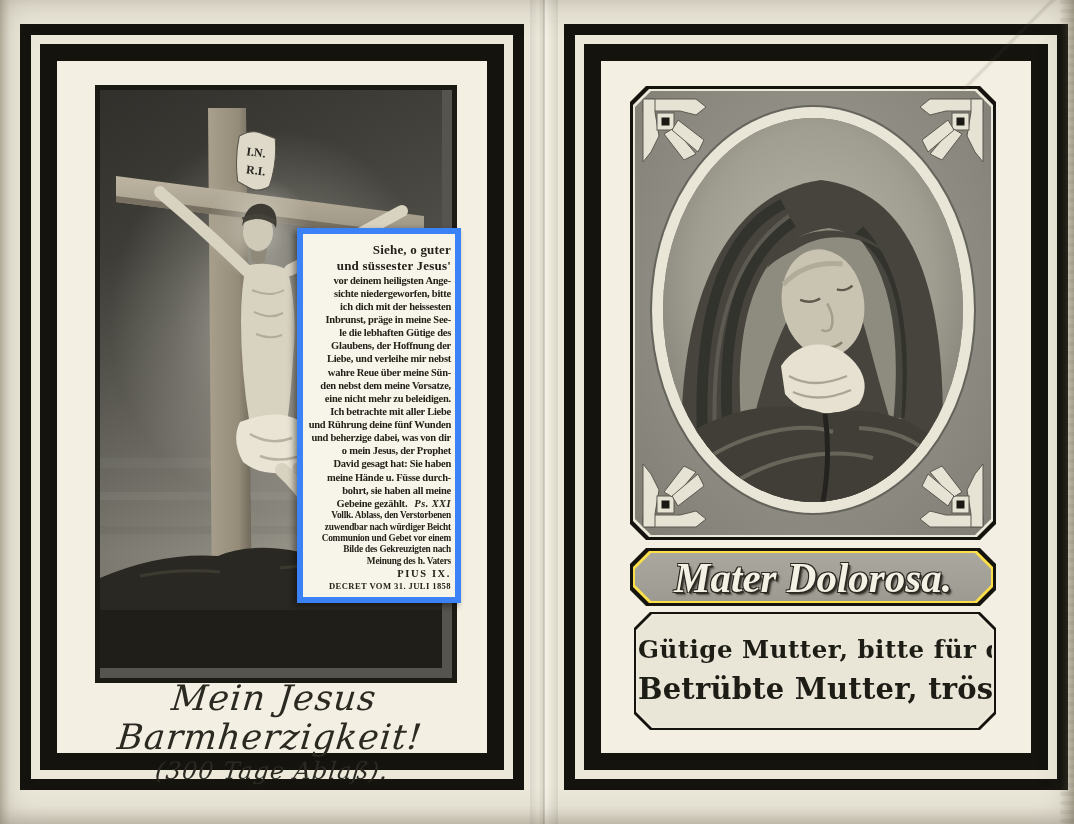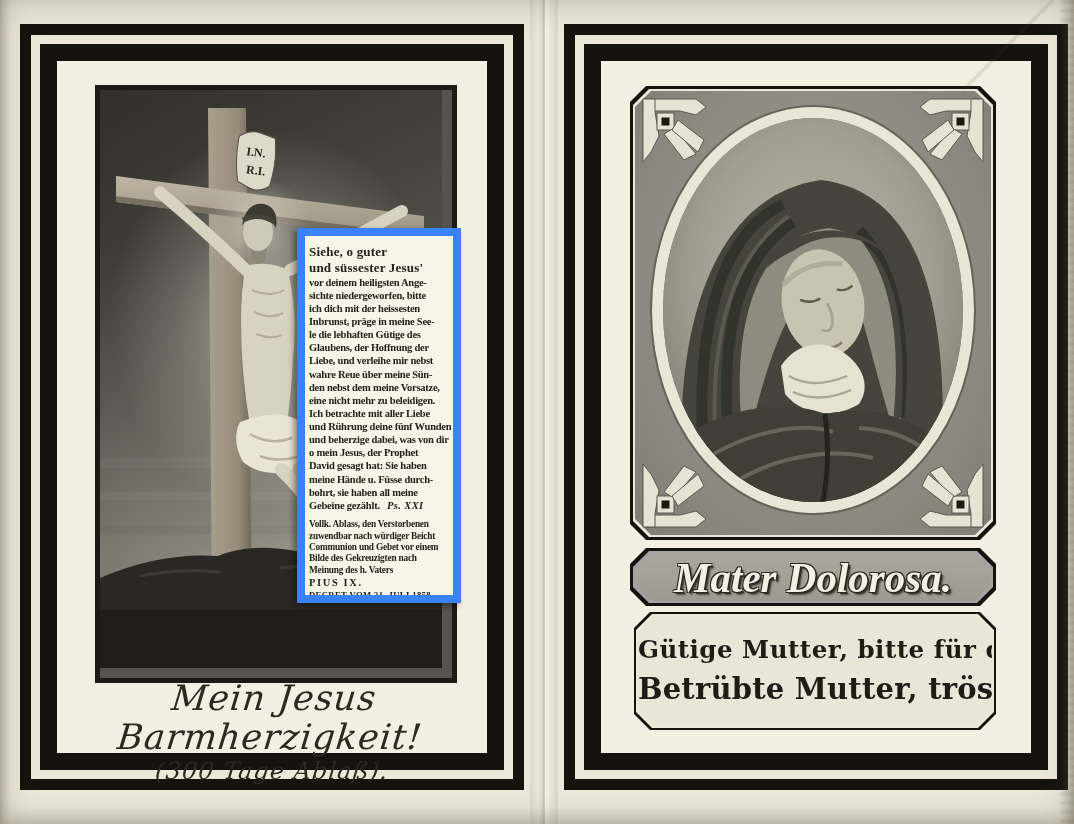--- a/index.html
+++ b/index.html
@@ -25,28 +25,28 @@
   .card.left{left:12px;} .card.right{left:556px;}
   .band{position:absolute;inset:10px 8px;border:11px solid #14130e;}
   .field{position:absolute;inset:9px;background:#14130e;}
   .panel{position:absolute;inset:17px;background:#f3efe2;}
 
   
   .photo{position:absolute;left:38px;top:24px;width:352px;height:588px;
        border:5px solid #1b1a14;background:#55544e;}
   .photo svg{display:block;}
   .prayer-card{position:absolute;left:240px;top:167px;width:164px;height:375px;z-index:5;
-       background:#f7f4e9;border:8px solid #3b82f6;box-sizing:border-box;
-       padding:8px 4px 4px 4px;overflow:hidden;text-align:left;color:#23221a;
+       background:#f7f4e9;border:6px solid #3b82f6;box-sizing:border-box;
+       padding:8px 4px 4px 4px;overflow:hidden;text-align:right;color:#23221a;
        box-shadow:-3px 3px 6px rgba(10,10,8,.45);}
   .prayer-opening{font-size:13px;line-height:1.22;font-weight:700;letter-spacing:.2px;white-space:nowrap;}
   .prayer-line{font-size:10.5px;line-height:1.25;font-weight:600;letter-spacing:-.25px;white-space:nowrap;}
   .prayer-close{font-size:10.5px;line-height:1.3;font-weight:600;letter-spacing:-.2px;white-space:nowrap;}
   .prayer-close .ps{font-style:italic;font-weight:700;margin-left:7px;letter-spacing:.4px;}
-  .indulgence{margin-top:7px;}
+  .indulgence{}
   .indulgence-line{font-size:9.3px;line-height:1.22;font-weight:600;letter-spacing:-.2px;white-space:nowrap;}
   .pope-line{font-size:10.5px;line-height:1.3;font-weight:600;letter-spacing:1.6px;}
   .decree-line{font-size:8.6px;line-height:1.35;font-weight:700;letter-spacing:.4px;}
   .caption{position:absolute;left:0;top:618px;width:100%;text-align:center;color:#2b2a22;}
   .caption-main{font-style:italic;font-size:35px;line-height:1.1;letter-spacing:1px;
        font-family:"DejaVu Serif","Liberation Serif",serif;transform:skewX(-6deg);}
   .caption-sub{font-style:italic;font-size:24px;line-height:1.25;letter-spacing:1px;
        font-family:"DejaVu Serif","Liberation Serif",serif;transform:skewX(-6deg);}
 
   
@@ -58,21 +58,21 @@
        background:radial-gradient(ellipse at 50% 45%, #9a978d 0%, #8f8d84 55%, #807d74 100%);}
   .oval{position:absolute;left:28px;top:27px;width:300px;height:384px;border-radius:50%;
        overflow:hidden;background:#9a978c;
        box-shadow:0 0 0 11px #eae6d7, 0 0 0 13px rgba(30,28,22,.35), inset 0 0 18px rgba(40,38,30,.45);}
   .oval svg{display:block;}
   .orn-corner{position:absolute;width:72px;height:72px;z-index:3;}
   .orn-tl{left:5px;top:5px;} .orn-tr{right:5px;top:5px;transform:scaleX(-1);}
   .orn-bl{left:5px;bottom:5px;transform:scaleY(-1);} .orn-br{right:5px;bottom:5px;transform:scale(-1,-1);}
 
   .banner-outer{position:absolute;left:29px;top:487px;width:366px;height:58px;background:#14130e;}
-  .banner-mid{position:absolute;inset:3px;background:#a3a3a3;}
+  .banner-mid{position:absolute;inset:3px;background:#fde047;}
   .banner-inner{position:absolute;inset:2px;background:#a3a098;
        background:linear-gradient(180deg,#aaa79e 0%,#9d9a91 100%);
        display:flex;align-items:center;justify-content:center;}
   .banner-text{font-family:"Liberation Serif","DejaVu Serif",serif;font-style:italic;font-weight:700;
        font-size:41px;letter-spacing:0px;color:#f3f0e4;white-space:nowrap;transform:scaleY(1.04);
        text-shadow:-1px -1px 0 #2a2922,1px -1px 0 #2a2922,-1px 1px 0 #2a2922,
         1px 1px 0 #2a2922,2px 2px 0 #35342c,3px 3px 2px rgba(15,14,10,.55);}
 
   .petition-outer{position:absolute;left:33px;top:551px;width:362px;height:118px;background:#14130e;}
   .petition-mid{position:absolute;inset:2px;background:#ece8da;}

